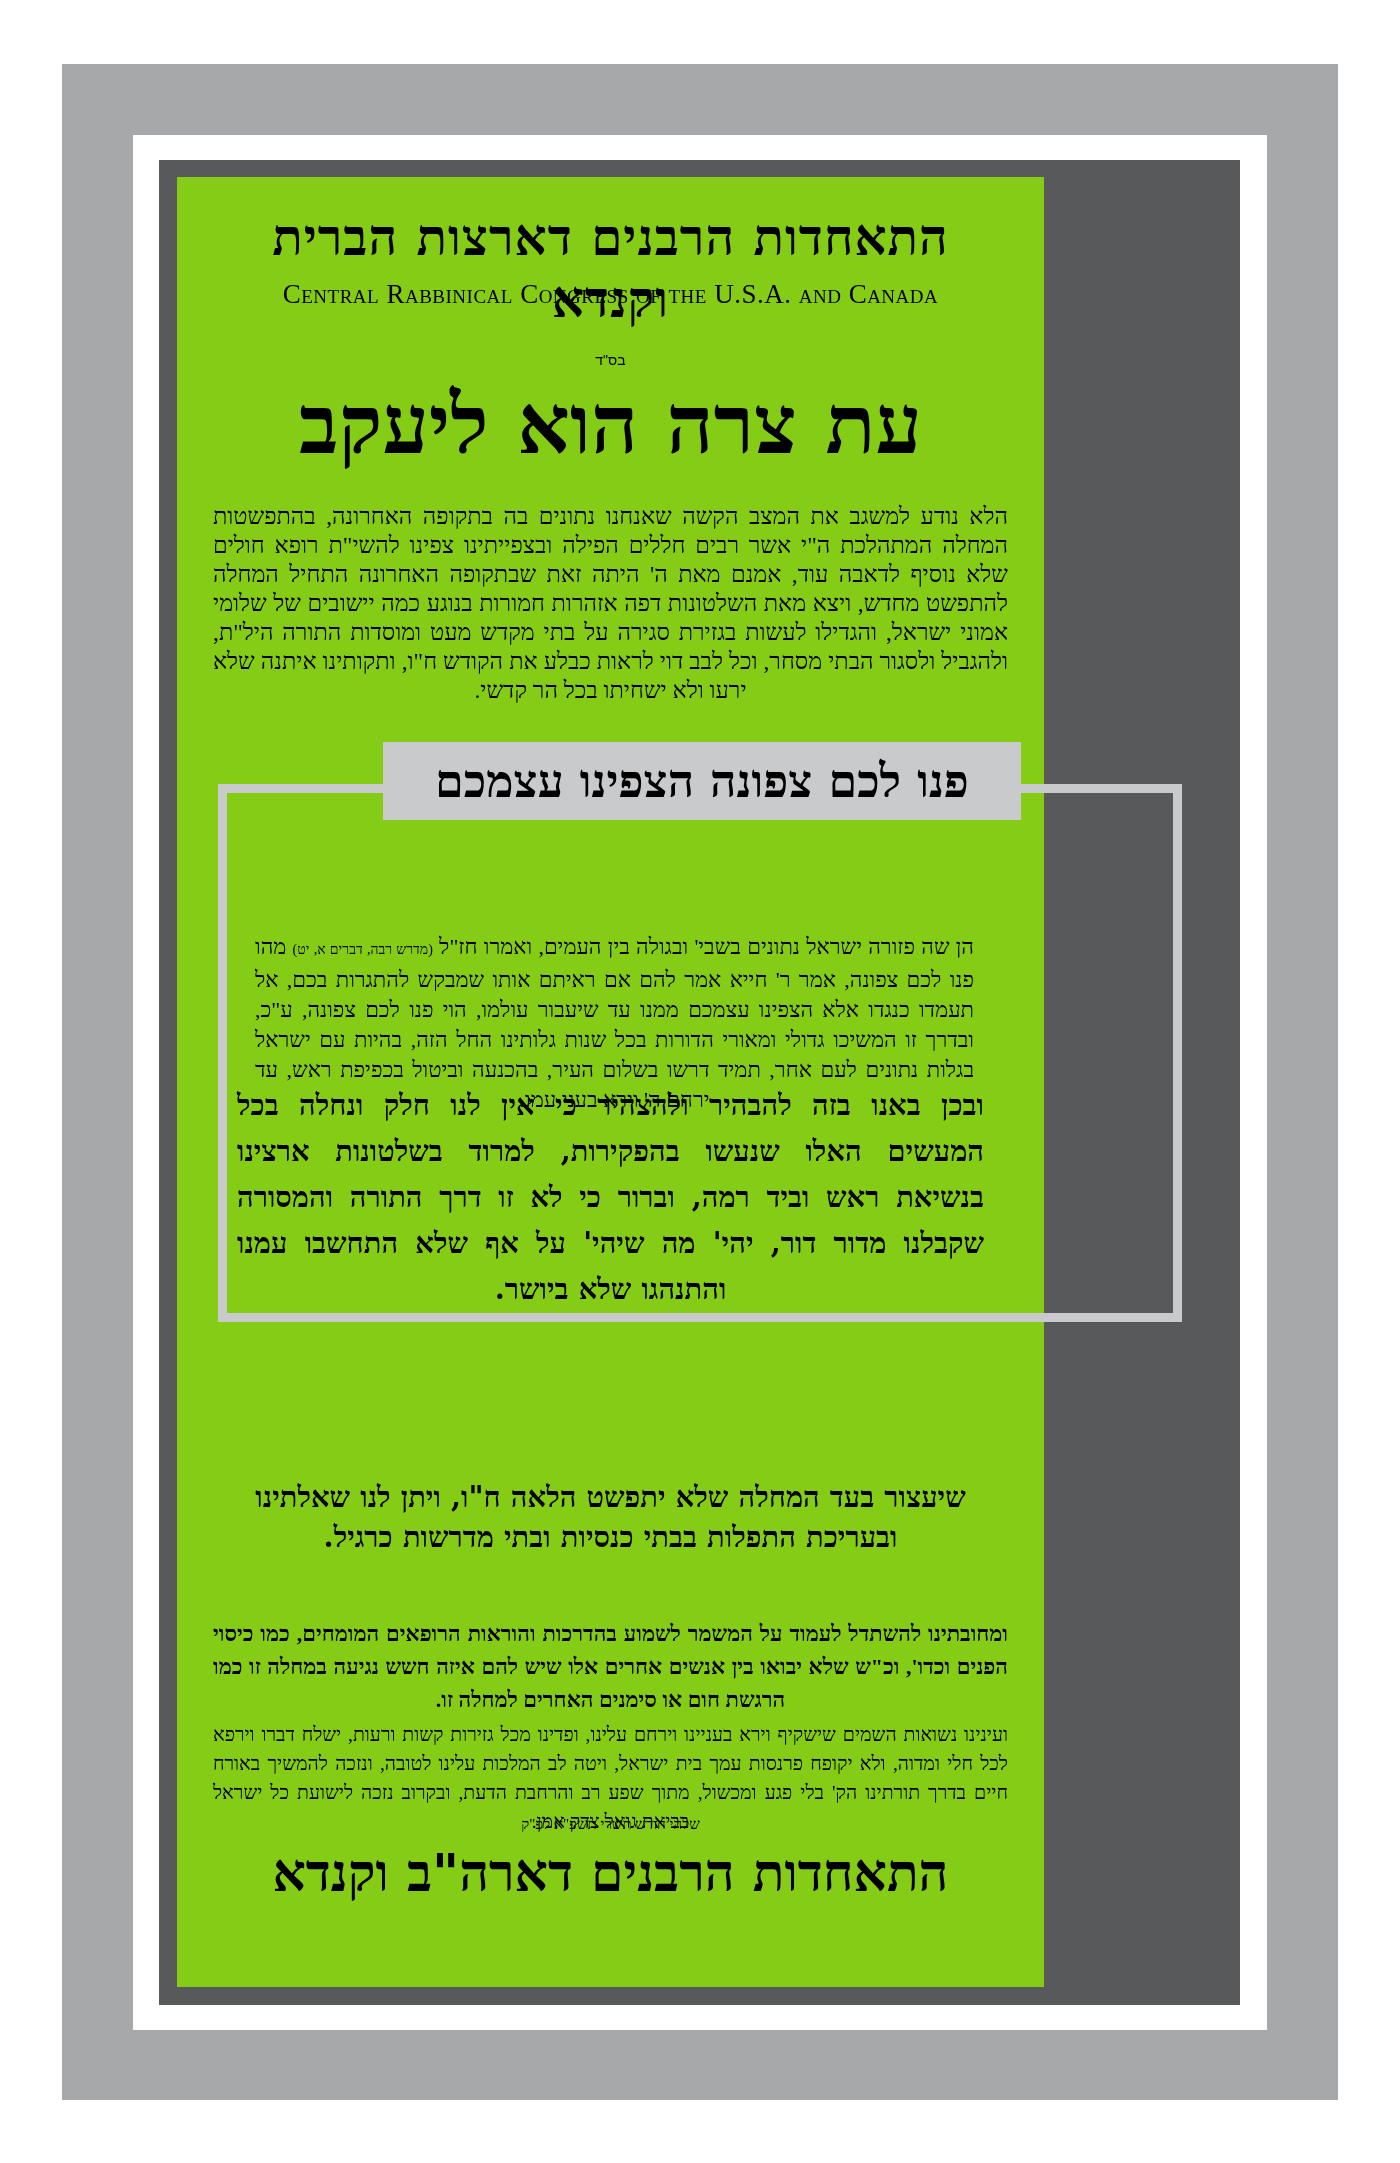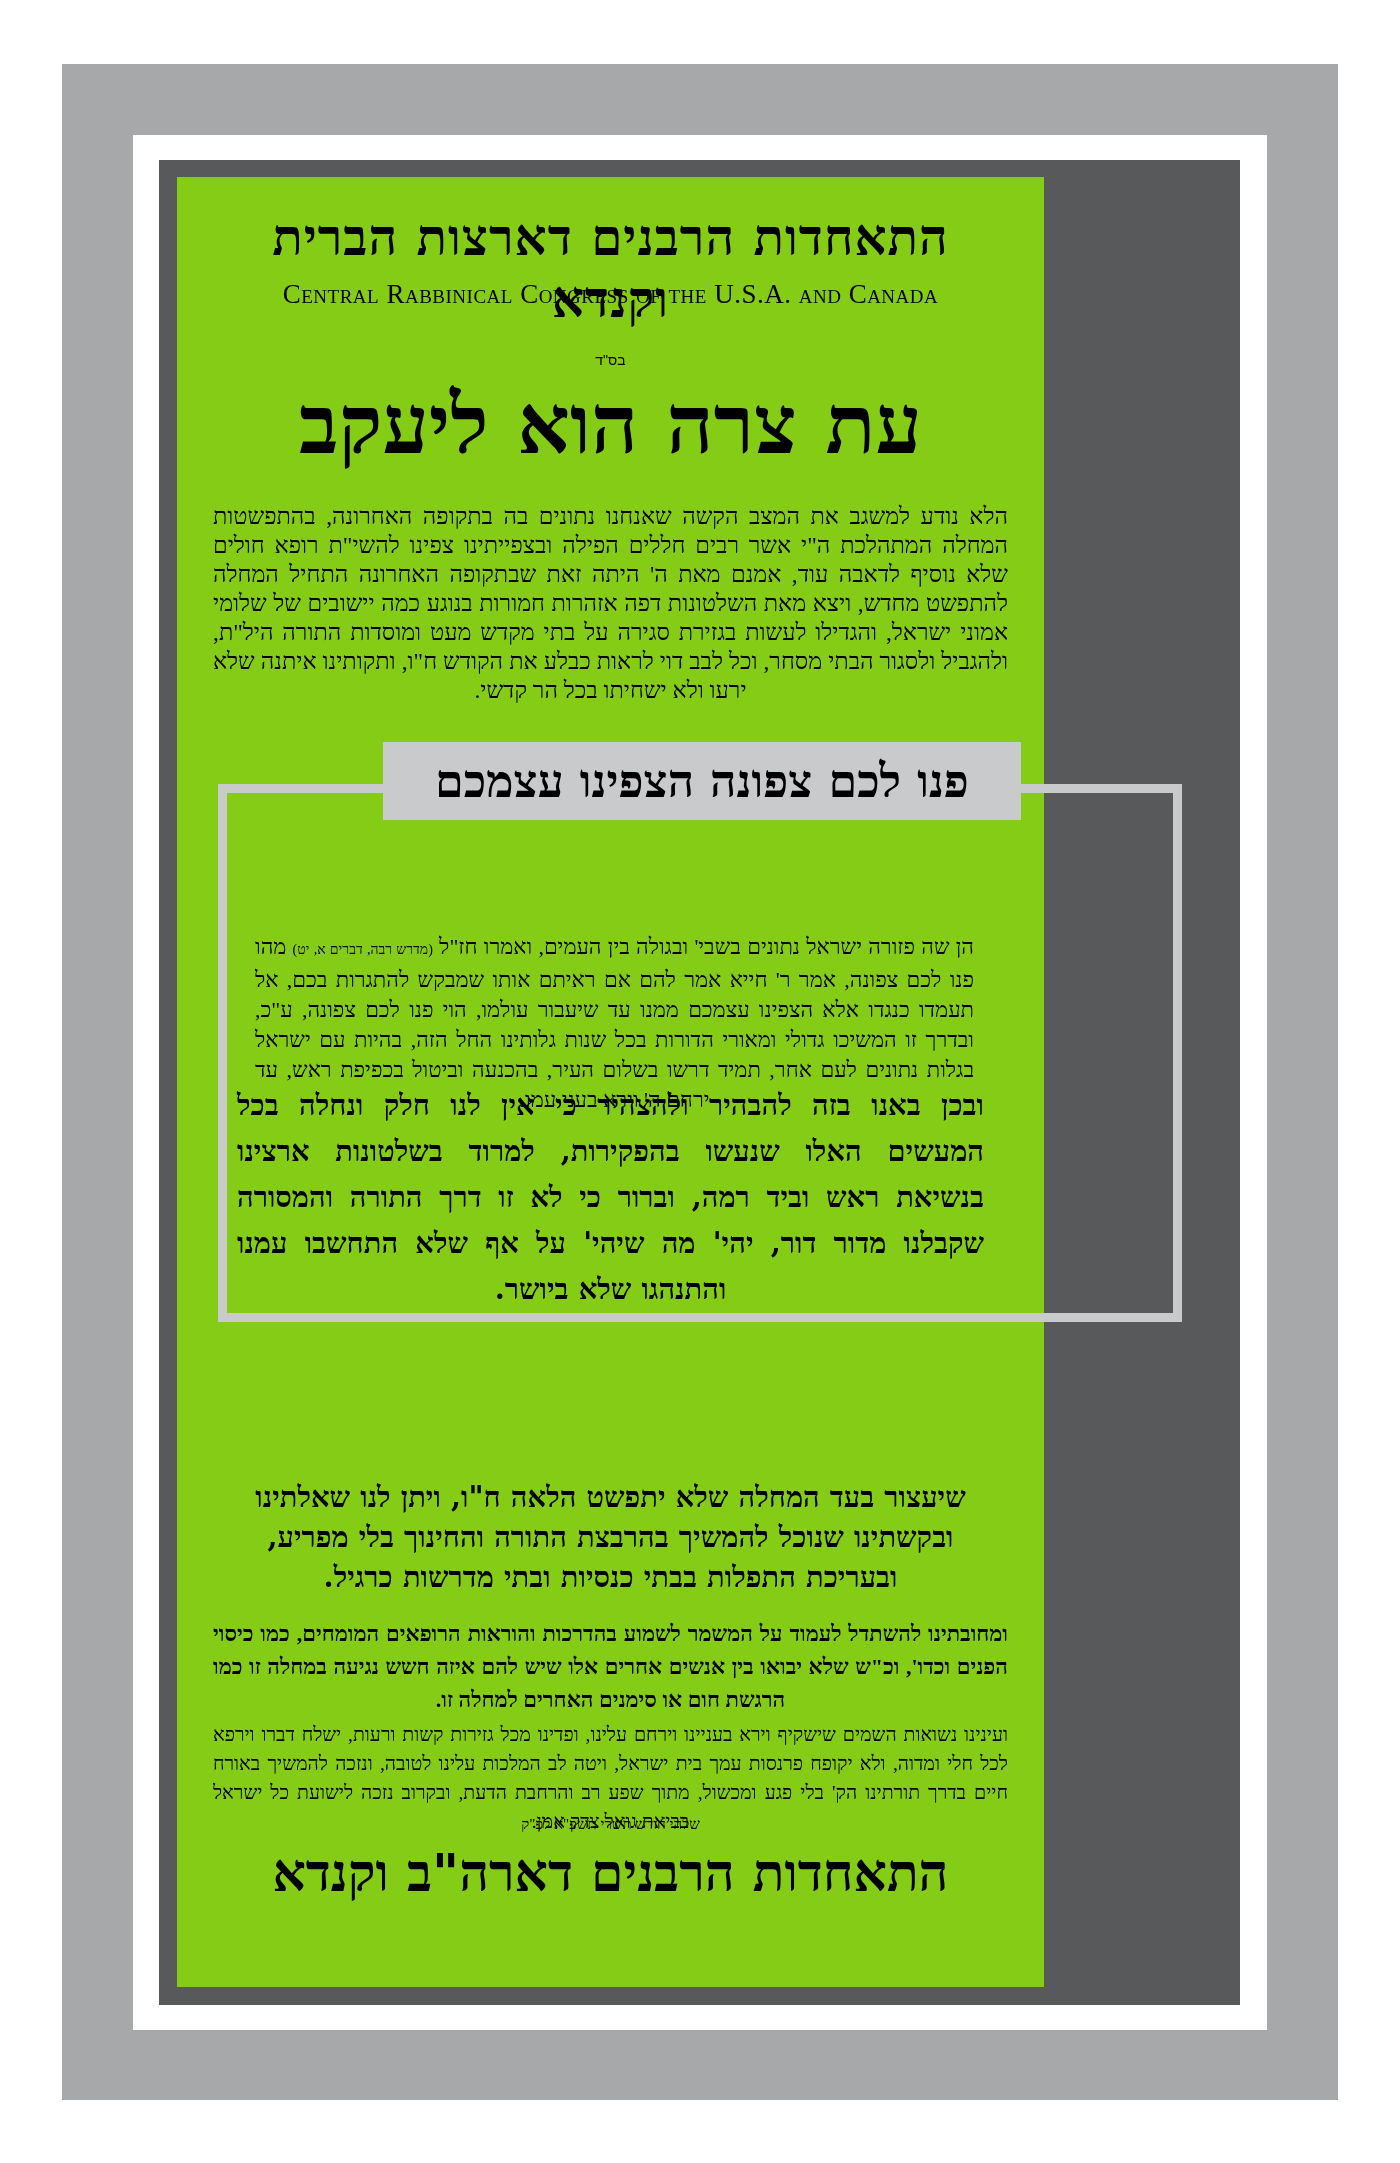--- a/index.html
+++ b/index.html
@@ -52,21 +52,20 @@
 
   <div class="blk he intro">הלא נודע למשגב את המצב הקשה שאנחנו נתונים בה בתקופה האחרונה, בהתפשטות המחלה המתהלכת ה"י אשר רבים חללים הפילה ובצפייתינו צפינו להשי"ת רופא חולים שלא נוסיף לדאבה עוד, אמנם מאת ה' היתה זאת שבתקופה האחרונה התחיל המחלה להתפשט מחדש, ויצא מאת השלטונות דפה אזהרות חמורות בנוגע כמה יישובים של שלומי אמוני ישראל, והגדילו לעשות בגזירת סגירה על בתי מקדש מעט ומוסדות התורה היל"ת, ולהגביל ולסגור הבתי מסחר, וכל לבב דוי לראות כבלע את הקודש ח"ו, ותקותינו איתנה שלא ירעו ולא ישחיתו בכל הר קדשי.</div>
 
   <div class="box"></div>
   <div class="box-heading he">פנו לכם צפונה הצפינו עצמכם</div>
   <div class="box-p2 he"><span>הן שה פזורה ישראל נתונים בשבי' ובגולה בין העמים, ואמרו חז"ל </span><span class="cite">(מדרש רבה, דברים א, יט)</span><span> מהו פנו לכם צפונה, אמר ר' חייא אמר להם אם ראיתם אותו שמבקש להתגרות בכם, אל תעמדו כנגדו אלא הצפינו עצמכם ממנו עד שיעבור עולמו, הוי פנו לכם צפונה, ע"כ, ובדרך זו המשיכו גדולי ומאורי הדורות בכל שנות גלותינו החל הזה, בהיות עם ישראל בגלות נתונים לעם אחר, תמיד דרשו בשלום העיר, בהכנעה וביטול בכפיפת ראש, עד ירחם ה' וירא בעני עמו.</span></div>
   <div class="box-p3 he">ובכן באנו בזה להבהיר ולהצהיר כי אין לנו חלק ונחלה בכל המעשים האלו שנעשו בהפקירות, למרוד בשלטונות ארצינו בנשיאת ראש וביד רמה, וברור כי לא זו דרך התורה והמסורה שקבלנו מדור דור, יהי' מה שיהי' על אף שלא התחשבו עמנו והתנהגו שלא ביושר.</div>
 
   <div class="blk he pray-body">
     <div>שיעצור בעד המחלה שלא יתפשט הלאה ח"ו, ויתן לנו שאלתינו</div>
-    <div>ובקשתינו שנוכל להמשיך בהרבצת התורה והחינוך בלי מפריע,</div>
     <div>ובעריכת התפלות בבתי כנסיות ובתי מדרשות כרגיל.</div>
   </div>
 
   <div class="blk he duty">ומחובתינו להשתדל לעמוד על המשמר לשמוע בהדרכות והוראות הרופאים המומחים, כמו כיסוי הפנים וכדו', וכ"ש שלא יבואו בין אנשים אחרים אלו שיש להם איזה חשש נגיעה במחלה זו כמו הרגשת חום או סימנים האחרים למחלה זו.</div>
   <div class="blk he blessing">ועינינו נשואות השמים שישקיף וירא בעניינו וירחם עלינו, ופדינו מכל גזירות קשות ורעות, ישלח דברו וירפא לכל חלי ומדוה, ולא יקופח פרנסות עמך בית ישראל, ויטה לב המלכות עלינו לטובה, ונזכה להמשיך באורח חיים בדרך תורתינו הק' בלי פגע ומכשול, מתוך שפע רב והרחבת הדעת, ובקרוב נזכה לישועת כל ישראל בביאת גואל צדק אמן.</div>
   <div class="blk he date-line">שלהי חודש תשרי תשפ"א לפ"ק</div>
   <div class="blk he signature">התאחדות הרבנים דארה"ב וקנדא</div>
 
 </div>
 

